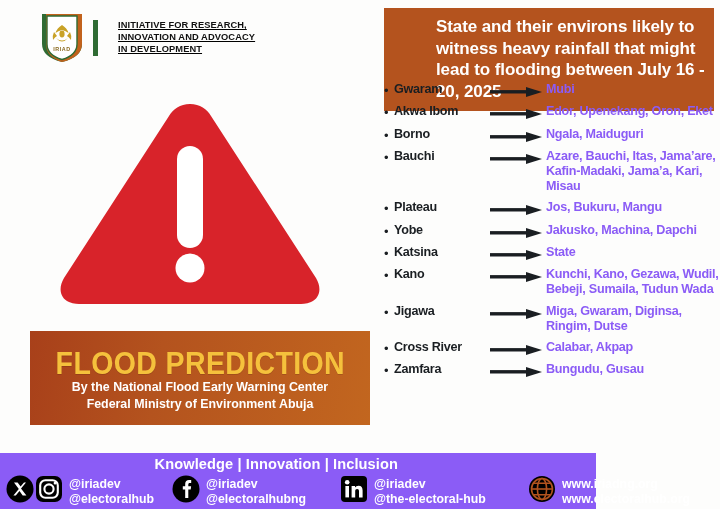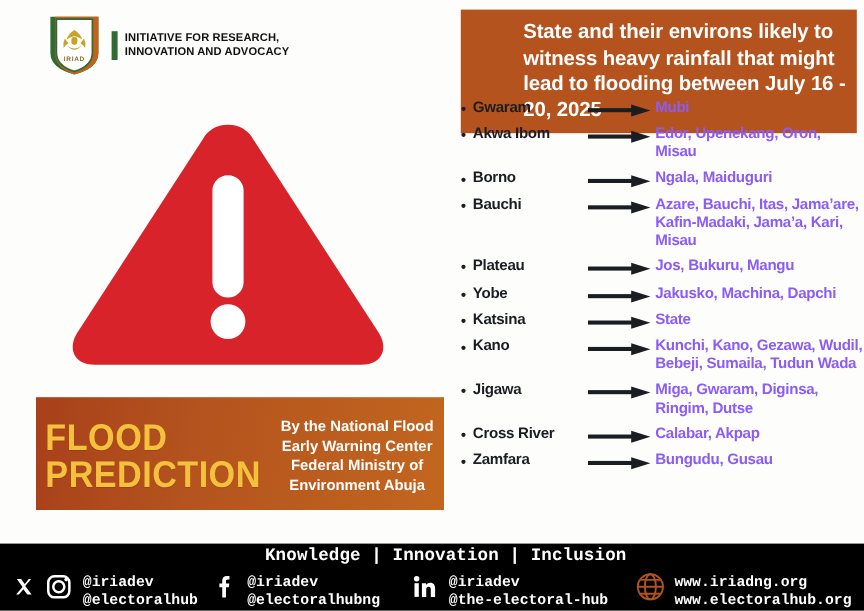--- a/index.html
+++ b/index.html
@@ -10,30 +10,30 @@
     overflow:hidden;
     position:relative;
   }
   .poster { position:relative; width:720px; height:509px; background:#fdfdfc; }
 
   
   .left-col { position:absolute; left:0; top:0; width:378px; height:452px; }
 
   .brand { position:absolute; left:40px; top:12px; display:flex; align-items:center; gap:9px; }
   .shield { width:44px; height:52px; position:relative; }
-  .brand-text { display:flex; align-items:stretch; gap:6px; }
+  .brand-text { display:flex; align-items:stretch; gap:20px;text-decoration:underline; }
   .green-bar { width:5px; background:#2f6b33; }
   .brand-lines { font-size:9.3px; font-weight:bold; line-height:1.28; color:#101010; letter-spacing:.1px; }
 
   .warning-wrap { position:absolute; left:40px; top:88px; width:300px; height:232px; display:flex; align-items:center; justify-content:center; }
 
   .banner {
     position:absolute; left:30px; top:331px; width:340px; height:94px;
     background:linear-gradient(100deg,#a8401a 0%, #b4531e 38%, #c2661f 100%);
-    display:flex; flex-direction:row; align-items:center; justify-content:center;
+    display:flex; flex-direction:column; align-items:center; justify-content:center;
     padding-top:4px;
   }
   .banner-title {
     color:#f5c13c; font-size:31px; font-weight:bold; line-height:1;
     letter-spacing:.4px; transform:scaleX(.92); transform-origin:center;
     text-shadow:0 1px 0 rgba(0,0,0,.12);
   }
   .banner-sub { color:#ffffff; font-size:12.4px; font-weight:bold; line-height:1.32; text-align:center; margin-top:0; }
 
   
@@ -46,21 +46,21 @@
 
   .list { position:absolute; left:6px; top:82px; width:336px; }
   .row { display:flex; align-items:flex-start; margin-bottom:6px; }
   .bullet { width:10px; flex:0 0 10px; color:#1a1e22; font-size:13px; line-height:1.18; padding-top:1px; }
   .state { flex:0 0 96px; font-size:12.6px; font-weight:bold; color:#1a1e22; line-height:1.2; letter-spacing:-.25px; }
   .arrow { flex:0 0 56px; padding-top:5px; }
   .arrow svg { display:block; }
   .towns { flex:1; font-size:12.6px; font-weight:bold; color:#8b5cf6; line-height:1.2; letter-spacing:-.25px; }
 
   
-  .footer { position:absolute; left:0; bottom:0; width:720px; height:56px; background:#000000;font-family:Liberation Mono, monospace; }
+  .footer { position:absolute; left:0; bottom:0; width:596px; height:56px; background:#8b5cf6; }
   .tagline { position:absolute; right:198px; top:3px; color:#ffffff; font-size:14.6px; font-weight:bold; letter-spacing:.1px; }
   .social-row { position:absolute; left:0; top:22px; width:720px; height:34px; }
   .sgrp { position:absolute; display:flex; align-items:flex-end; gap:6px; }
   .sgrp.g1 { left:6px; top:0; }
   .sgrp.g2 { left:172px; top:0; }
   .sgrp.g3 { left:340px; top:0; }
   .sgrp.g4 { left:528px; top:0; }
   .handles { color:#ffffff; font-size:12.3px; font-weight:bold; line-height:1.22; }
   .icons2 { display:flex; gap:1px; align-items:center; }
 
@@ -87,20 +87,21 @@
             <path d="M16 26 q6 5 12 0 q-6 7 -12 0 Z"></path>
           </g>
           <text x="22" y="39" font-family="Liberation Sans, sans-serif" font-size="5.4" font-weight="bold" fill="#8a6a20" text-anchor="middle" letter-spacing="0.6">IRIAD</text>
         </svg>
       </div>
       <div class="brand-text">
         <div class="green-bar"></div>
         <div class="brand-lines">
           <div>INITIATIVE  FOR RESEARCH,</div>
           <div>INNOVATION AND ADVOCACY</div>
+          <div>IN DEVELOPMENT</div>
         </div>
       </div>
     </div>
 
     <div class="warning-wrap">
       <svg width="272" height="212" viewBox="0 0 272 212">
         <path d="M136 6
                  C146 6 153 11 157 18
                  L262 180
                  C268 190 266 200 257 204
@@ -143,21 +144,21 @@
         </div>
         <div class="row">
           <span class="bullet">•</span>
           <span class="state">Akwa Ibom</span>
           <span class="arrow">
             <svg width="52" height="10" viewBox="0 0 52 10">
               <rect x="0" y="3.1" width="39" height="3.4" fill="#1a1e22"></rect>
               <path d="M36 0 L52 5 L36 10 Z" fill="#1a1e22"></path>
             </svg>
           </span>
-          <span class="towns">Edor, Upenekang, Oron, Misau</span>
+          <span class="towns">Edor, Upenekang, Oron, Eket</span>
         </div>
         <div class="row">
           <span class="bullet">•</span>
           <span class="state">Borno</span>
           <span class="arrow">
             <svg width="52" height="10" viewBox="0 0 52 10">
               <rect x="0" y="3.1" width="39" height="3.4" fill="#1a1e22"></rect>
               <path d="M36 0 L52 5 L36 10 Z" fill="#1a1e22"></path>
             </svg>
           </span>

